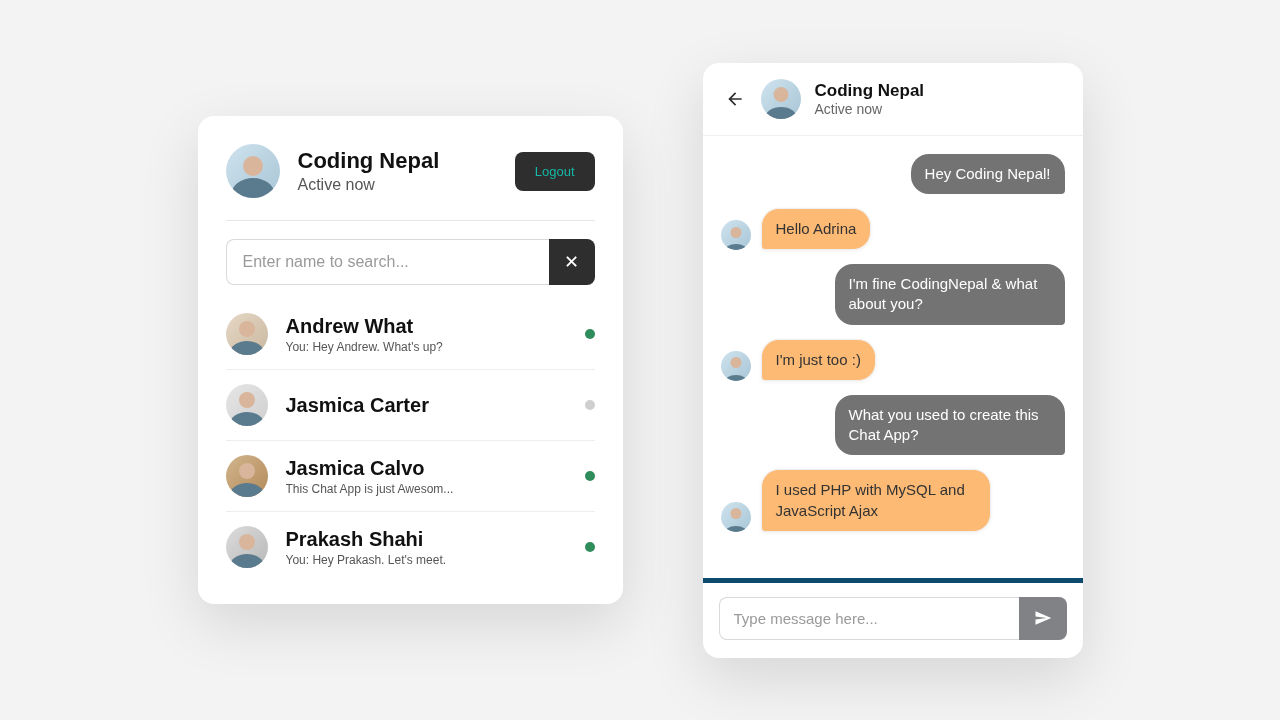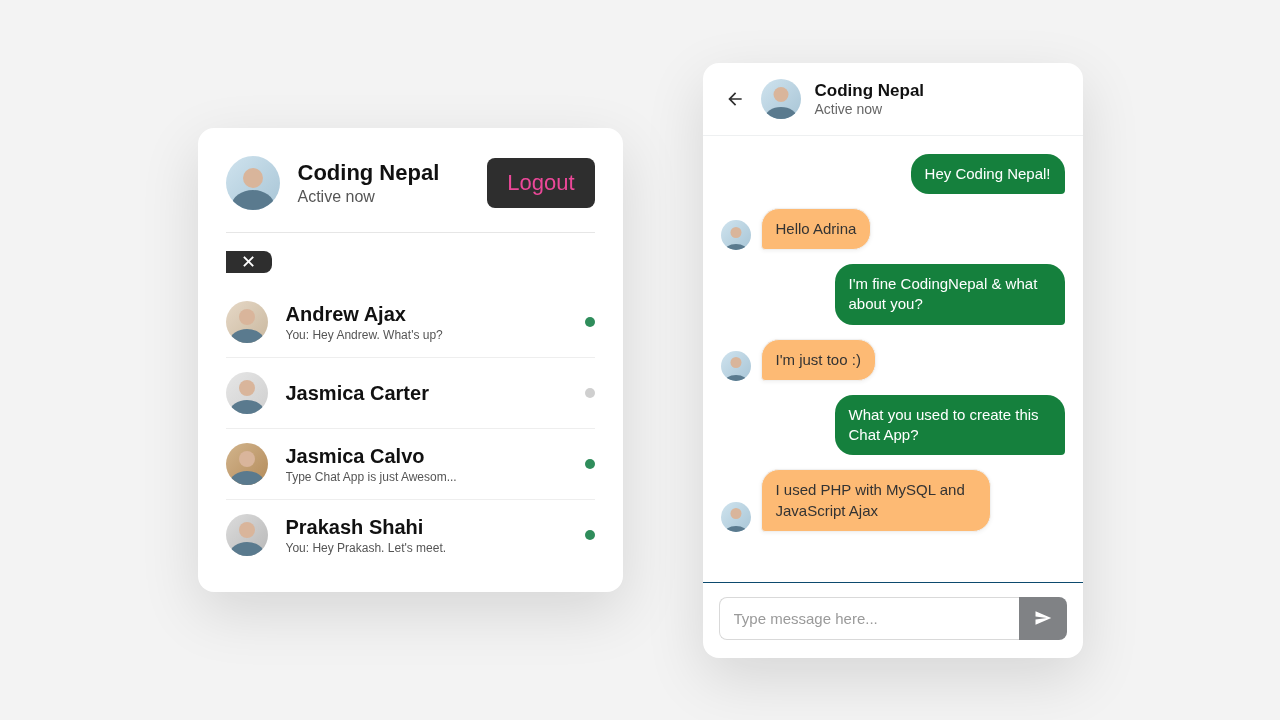--- a/index.html
+++ b/index.html
@@ -7,21 +7,21 @@
   .card { background:#fff; border-radius:16px; box-shadow:0 20px 60px rgba(0,0,0,0.12); }
   
   .contacts { width:425px; padding:28px 28px 22px 28px; }
   .header { display:flex; align-items:center; gap:18px; }
   .avatar { width:54px; height:54px; border-radius:50%; background:linear-gradient(135deg,#cfe3ee,#a8c5d6); position:relative; overflow:hidden; flex:0 0 auto; }
   .avatar::after{ content:""; position:absolute; left:50%; top:22%; width:20px; height:20px; background:#d9b59b; border-radius:50%; transform:translateX(-50%);}
   .avatar::before{ content:""; position:absolute; left:50%; bottom:-10px; width:42px; height:30px; background:#5a7a8e; border-radius:50% 50% 0 0; transform:translateX(-50%);}
   .me-info { flex:1; }
   .me-name { font-size:22px; font-weight:600; color:#111; }
   .me-status { font-size:16px; color:#555; margin-top:2px; }
-  .logout-btn { background:#2e2e2e; color:#ec4899; border:none; border-radius:8px; padding:12px 20px; font-size:22px; cursor:pointer; }
+  .logout-btn { background:#2e2e2e; color:#14b8a6; border:none; border-radius:8px; padding:12px 20px; font-size:13px; cursor:pointer; }
   .divider { height:1px; background:#e6e6e6; margin:22px 0 18px 0; }
   .search-row { display:flex; gap:0; }
   .search-input { flex:1; border:1px solid #d9d9d9; border-right:none; border-radius:8px 0 0 8px; padding:13px 16px; font-size:16px; color:#333; }
   .search-input::placeholder{ color:#9a9a9a; }
   .clear-btn { width:46px; background:#2e2e2e; border:none; border-radius:0 8px 8px 0; color:#fff; font-size:18px; cursor:pointer; display:flex; align-items:center; justify-content:center; }
   .list { margin-top:14px; }
   .row { display:flex; align-items:center; gap:18px; padding:14px 0; border-bottom:1px solid #eee; cursor:pointer; }
   .row:last-child{ border-bottom:none; }
   .row .avatar { width:42px; height:42px; }
   .row .avatar::after{ width:16px; height:16px; top:20%;}
@@ -47,66 +47,67 @@
   .ch-name{ font-size:17px; font-weight:600; color:#111; }
   .ch-status{ font-size:14px; color:#666; }
   .messages { flex:1; overflow:hidden; padding:18px 18px 10px 18px; display:flex; flex-direction:column; gap:14px; }
   .msg-row { display:flex; align-items:flex-end; gap:10px; }
   .msg-row.out { justify-content:flex-end; }
   .msg-row .avatar{ width:30px; height:30px; }
   .msg-row .avatar::after{ width:11px; height:11px; }
   .msg-row .avatar::before{ width:24px; height:16px; }
   .bubble { max-width:230px; padding:10px 14px; border-radius:18px; font-size:15px; line-height:1.35; }
   .in .bubble  { background:#fdba74; color:#333; box-shadow:0 1px 4px rgba(0,0,0,0.06); border-bottom-left-radius:4px; border:1px solid #f0f0f0;}
-  .out .bubble { background:#15803d; color:#fff; border-bottom-right-radius:4px; }
-  .composer { display:flex; padding:14px 16px 18px 16px; border-top:1px solid #0c4a6e; gap:0;margin-top:32px;}
+  .out .bubble { background:#737373; color:#fff; border-bottom-right-radius:4px; }
+  .composer { display:flex; padding:14px 16px 18px 16px; border-top:5px solid #0c4a6e; gap:0;margin-top:32px;}
   .msg-input { flex:1; border:1px solid #d9d9d9; border-right:none; border-radius:8px 0 0 8px; padding:12px 14px; font-size:15px; }
   .msg-input::placeholder{ color:#9a9a9a; }
   .send-btn { width:48px; background:#808285; border:none; border-radius:0 8px 8px 0; color:#fff; display:flex; align-items:center; justify-content:center; cursor:pointer; }
   .send-btn svg{ width:18px; height:18px; fill:#fff; }
 </style>
 </head>
 <body>
 
 <div class="card contacts">
   <div class="header">
     <div class="avatar"></div>
     <div class="me-info">
       <div class="me-name">Coding Nepal</div>
       <div class="me-status">Active now</div>
     </div>
     <button class="logout-btn">Logout</button>
   </div>
   <div class="divider"></div>
   <div class="search-row">
+    <input class="search-input" placeholder="Enter name to search..." style="">
     <button class="clear-btn">
       <span>✕</span>
     </button>
   </div>
   <div class="list">
     <div class="row">
       <div class="avatar av-a"></div>
       <div class="col">
-        <div class="cname">Andrew Ajax</div>
+        <div class="cname">Andrew What</div>
         <div class="preview">You: Hey Andrew. What's up?</div>
       </div>
       <div class="dot online"></div>
     </div>
     <div class="row">
       <div class="avatar av-b"></div>
       <div class="col">
         <div class="cname">Jasmica Carter</div>
       </div>
       <div class="dot offline"></div>
     </div>
     <div class="row">
       <div class="avatar av-c"></div>
       <div class="col">
         <div class="cname">Jasmica Calvo</div>
-        <div class="preview">Type Chat App is just Awesom...</div>
+        <div class="preview">This Chat App is just Awesom...</div>
       </div>
       <div class="dot online"></div>
     </div>
     <div class="row">
       <div class="avatar av-d"></div>
       <div class="col">
         <div class="cname">Prakash Shahi</div>
         <div class="preview">You: Hey Prakash. Let's meet.</div>
       </div>
       <div class="dot online"></div>

